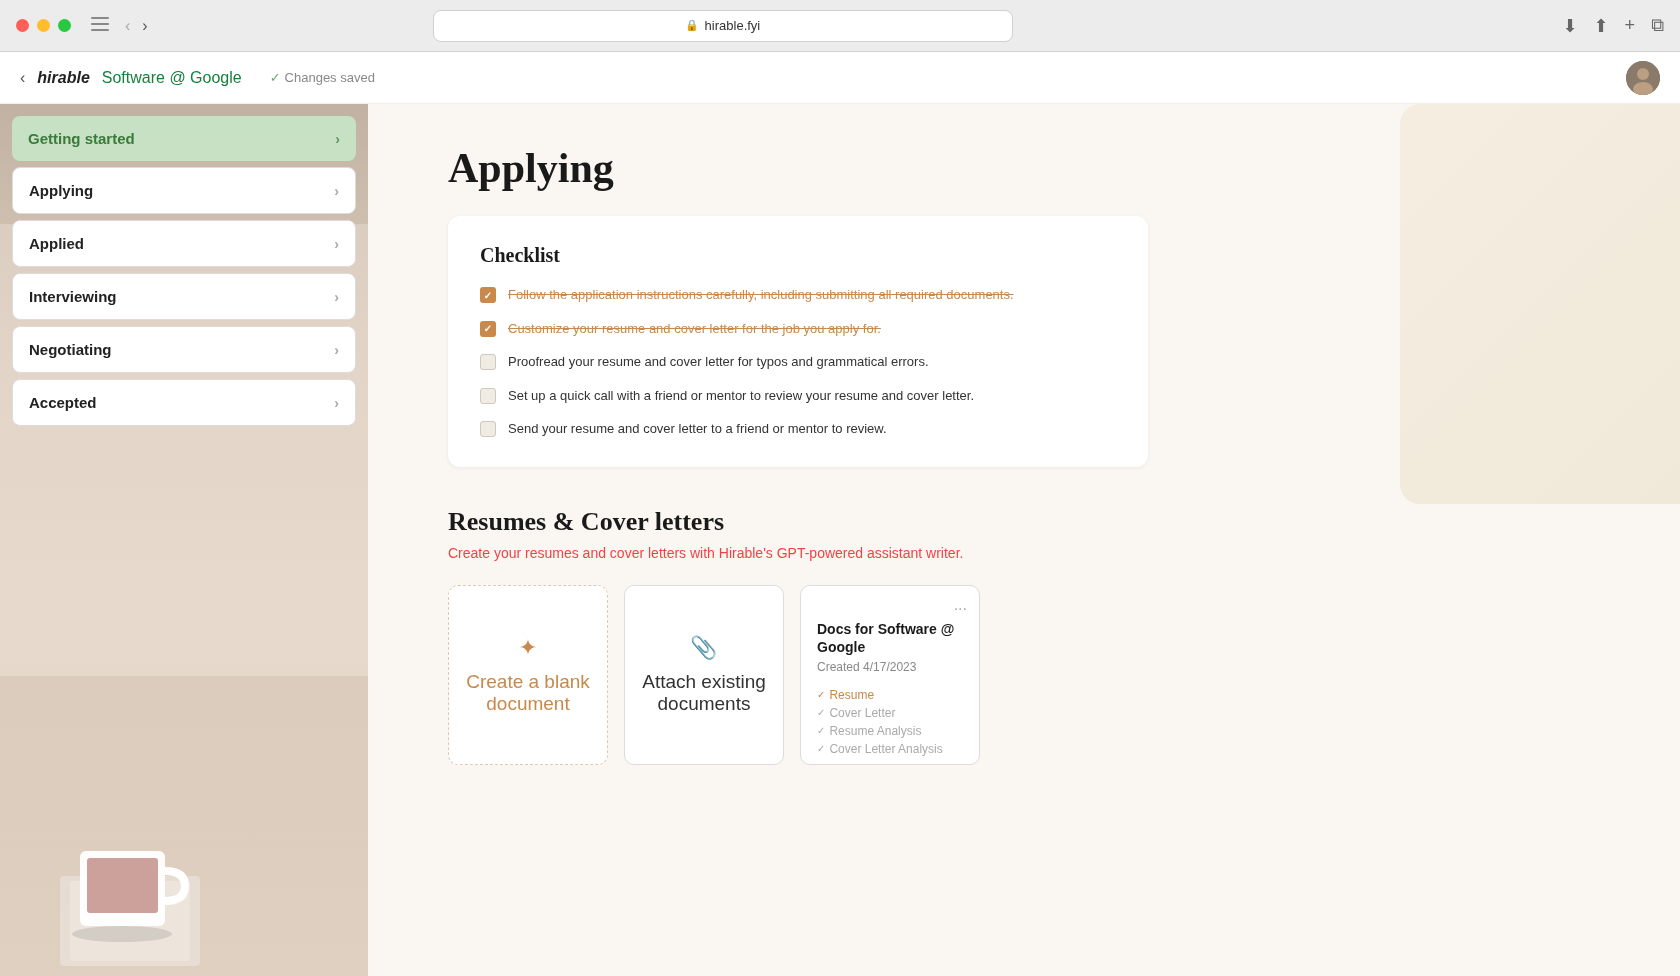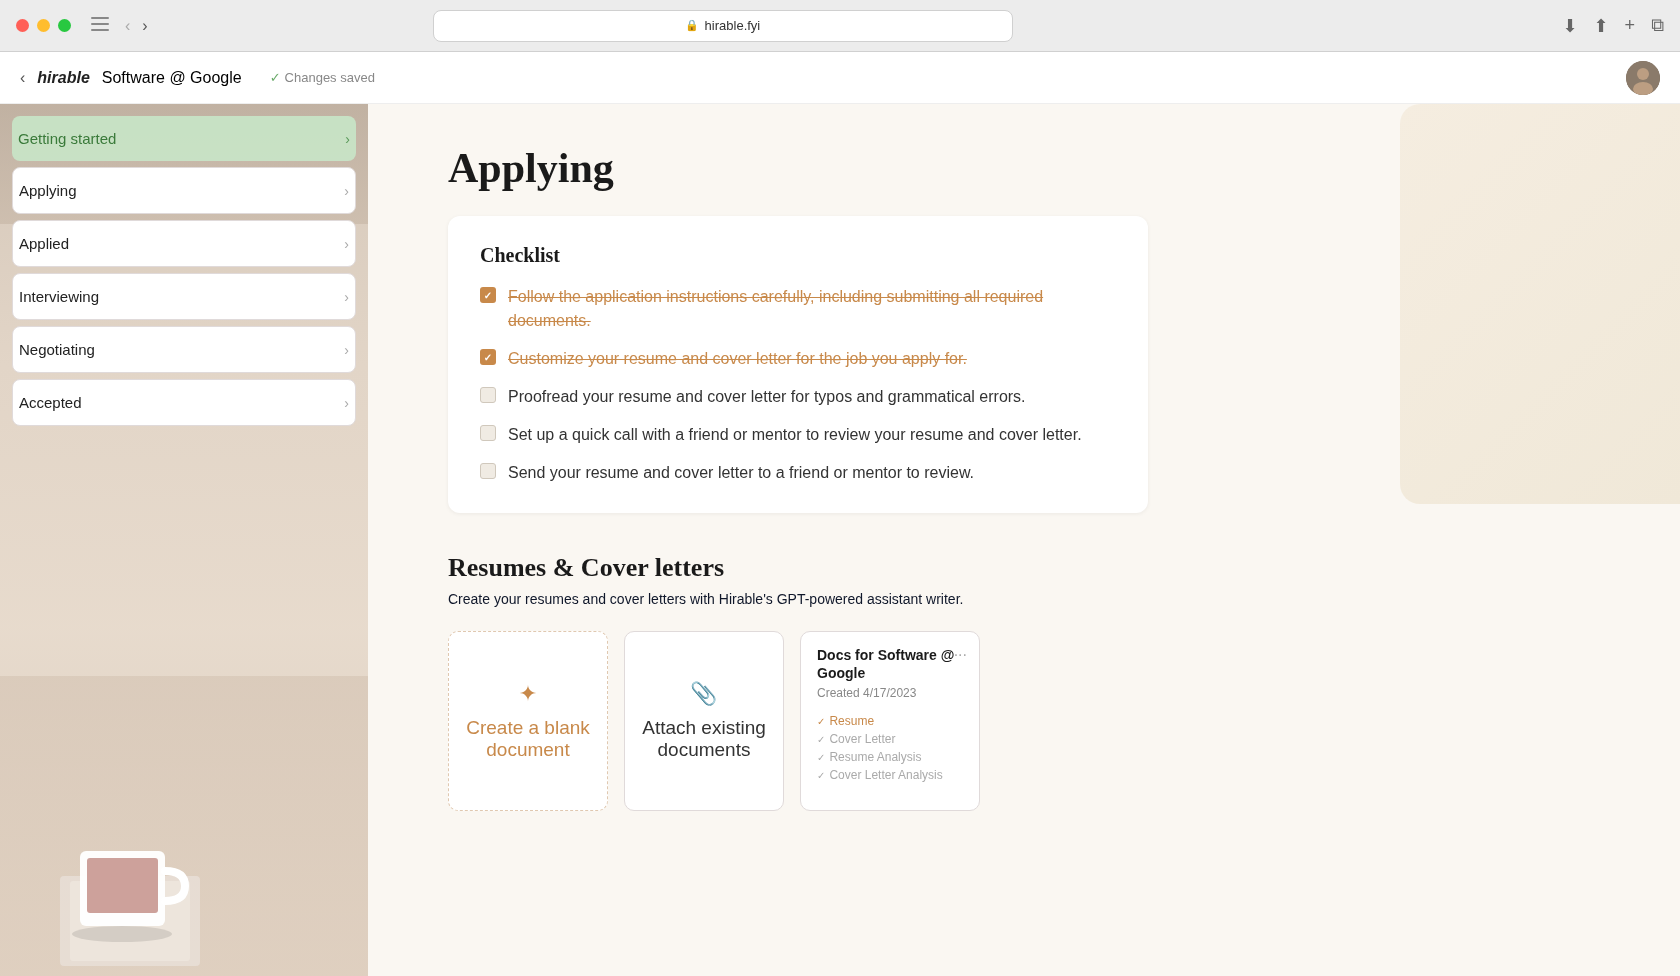--- a/index.html
+++ b/index.html
@@ -99,21 +99,21 @@
     }
     .app-logo {
       font-size: 16px;
       font-weight: 700;
       color: #222;
       font-style: italic;
     }
     .app-title {
       font-size: 16px;
       font-weight: 500;
-      color: #000000;
+      color: #15803d;
     }
     .changes-saved {
       margin-left: 16px;
       color: #888;
       font-size: 13px;
       display: flex;
       align-items: center;
       gap: 4px;
     }
     .check-icon { color: #6aaa6a; }
@@ -180,24 +180,24 @@
       padding: 12px 12px;
       display: flex;
       flex-direction: column;
       gap: 6px;
     }
     .sidebar-item {
       border-radius: 8px;
       display: flex;
       align-items: center;
       justify-content: space-between;
-      padding: 14px 6px;
+      padding: 14px 16px;
       cursor: pointer;
       font-size: 15px;
-      font-weight: 400;
+      font-weight: 700;
     }
     .sidebar-item.getting-started {
       background: rgba(200, 230, 200, 0.9);
       color: #3a7a3a;
       border: none;
     }
     .sidebar-item.normal {
       background: white;
       color: #222;
       border: 1px solid #e0dada;
@@ -274,40 +274,40 @@
       background: #f0ebe3;
       border: 1.5px solid #d0c8bc;
     }
     .check-box.checked::after {
       content: '✓';
       color: white;
       font-size: 10px;
       font-weight: 700;
     }
     .checklist-text {
-      font-size: 16px;
+      font-size: 13px;
       line-height: 1.5;
       color: #333;
     }
     .checklist-text.done {
       text-decoration: line-through;
       color: #c8894a;
     }
 
     
     .section-title {
       font-size: 26px;
       font-weight: 700;
       color: #1a1a1a;
       margin-bottom: 8px;
       font-family: Georgia, 'Times New Roman', serif;
     }
     .section-subtitle {
       font-size: 14px;
-      color: #0f172a;
+      color: #ef4444;
       margin-bottom: 24px;
     }
 
     
     .doc-cards {
       display: flex;
       gap: 16px;
       flex-wrap: wrap;
     }
     .doc-card {
@@ -356,21 +356,21 @@
       color: #aaa;
       font-size: 16px;
       cursor: pointer;
     }
     .doc-card-title {
       font-size: 14px;
       font-weight: 700;
       color: #1a1a1a;
       margin-bottom: 4px;
       line-height: 1.3;
-      margin-top: 0;
+      margin-top: 20px;
     }
     .doc-card-date {
       font-size: 12px;
       color: #888;
       margin-bottom: 14px;
     }
     .doc-card-items {
       display: flex;
       flex-direction: column;
       gap: 4px;

